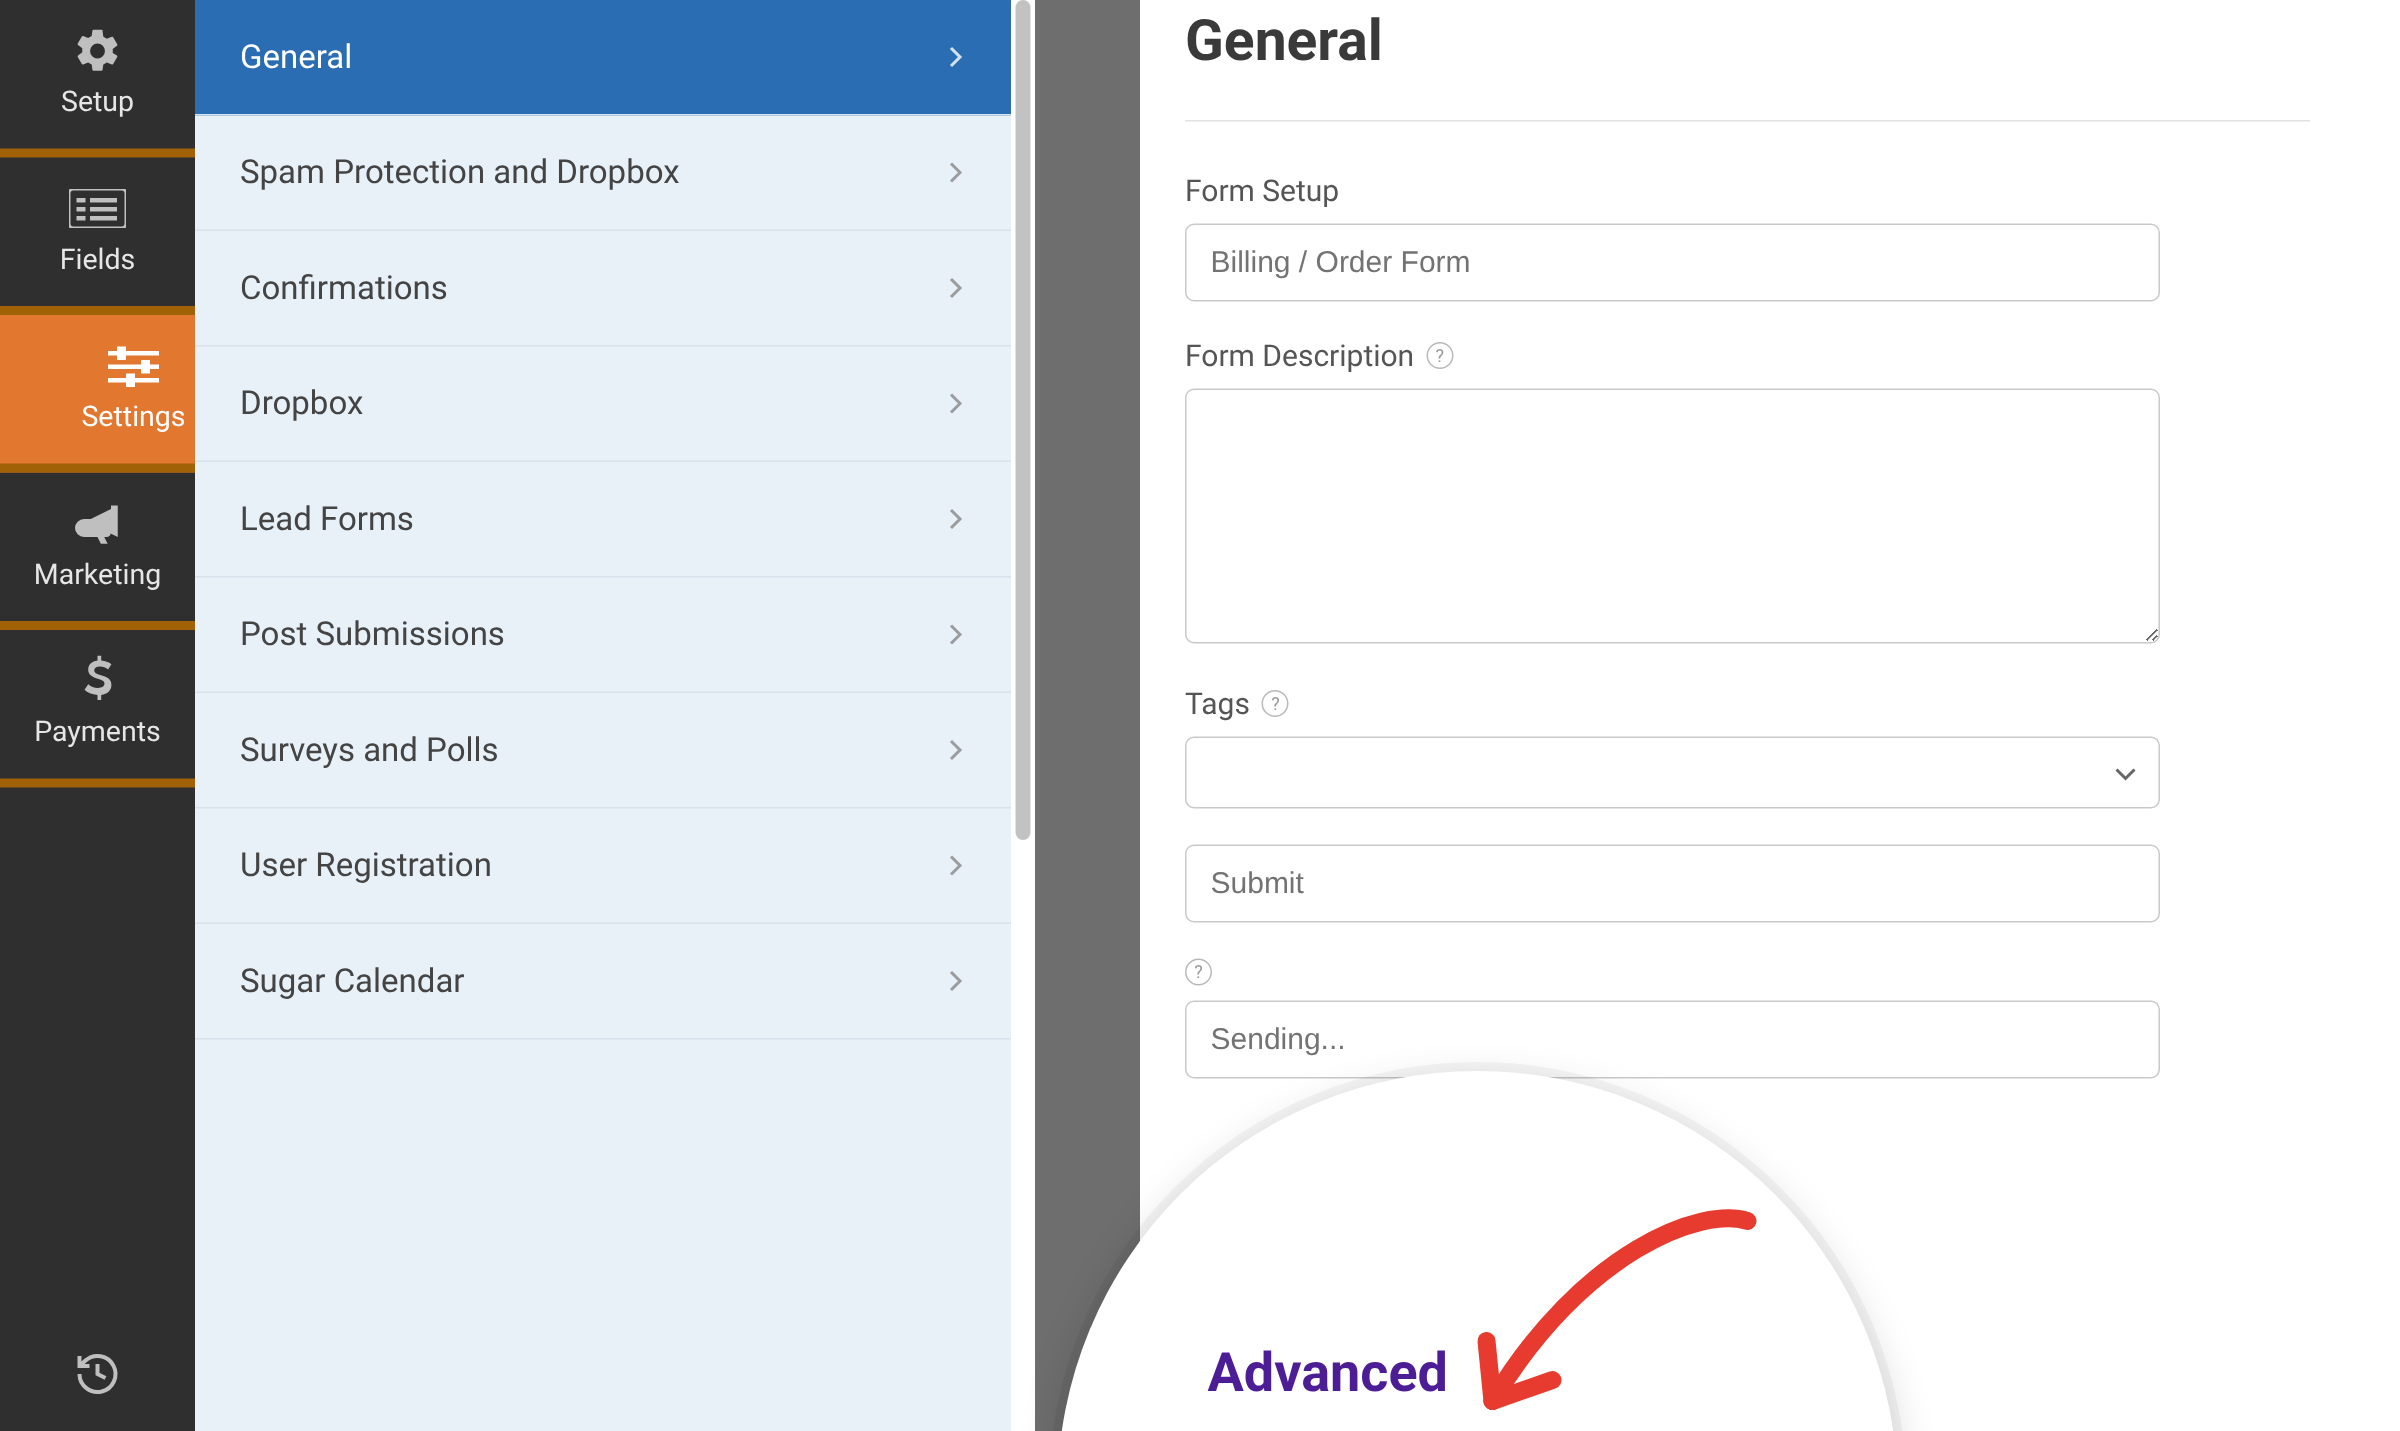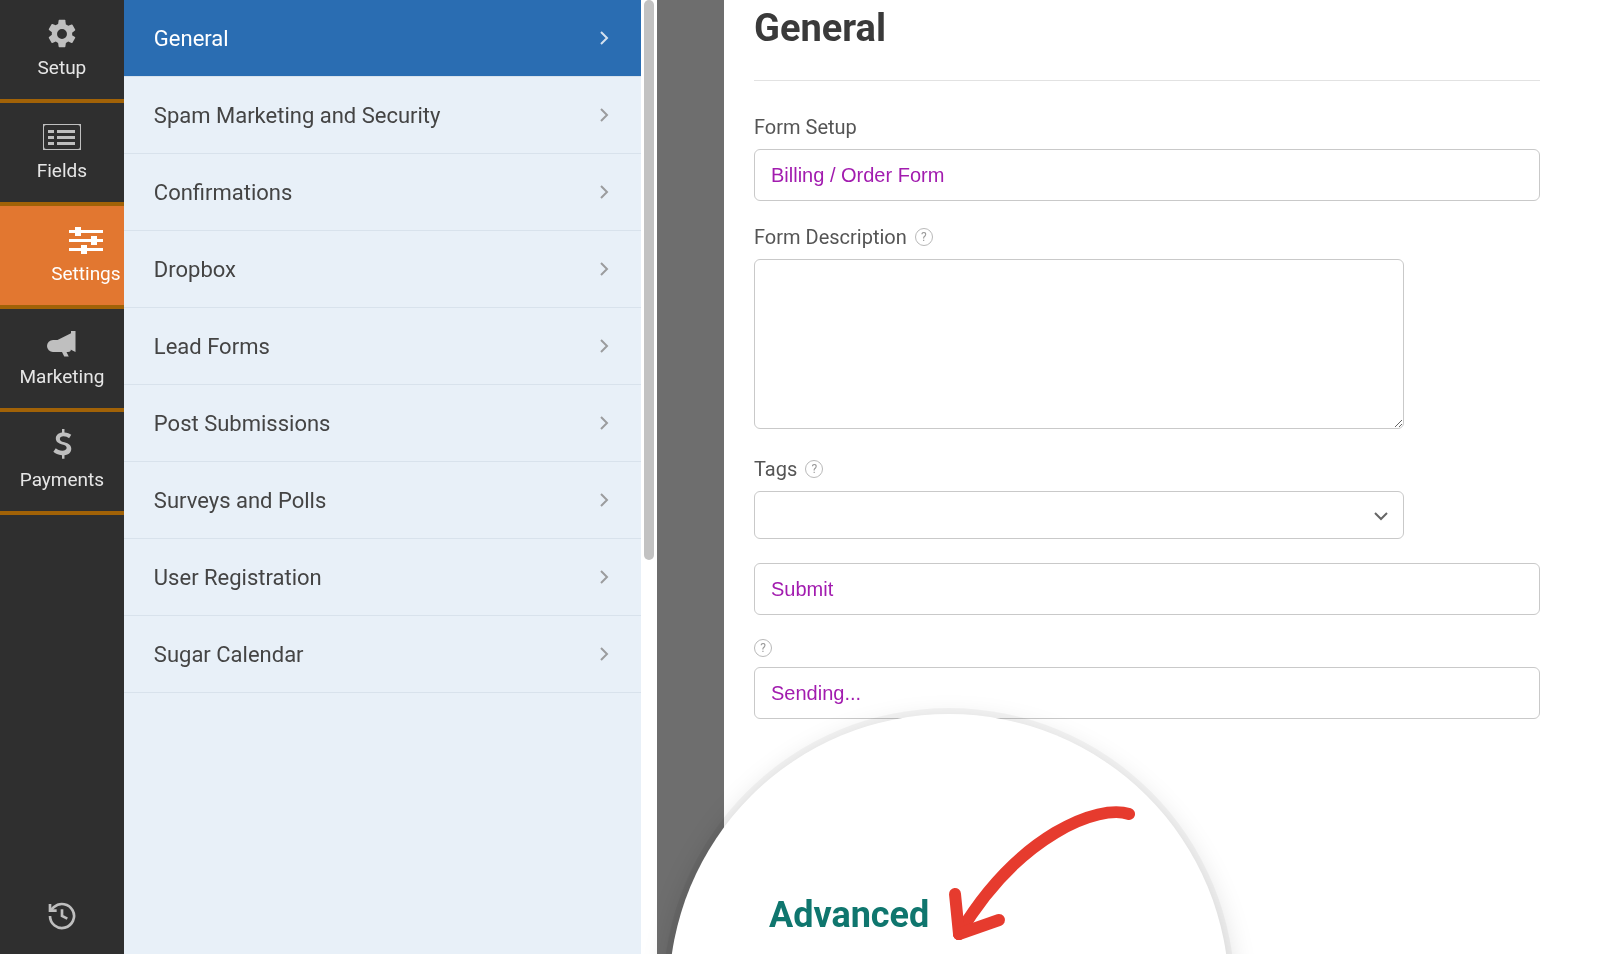--- a/index.html
+++ b/index.html
@@ -1,20 +1,20 @@
 <!DOCTYPE html>
 <html><head>
   <meta charset="utf-8">
   <style>
     * { margin: 0; padding: 0; box-sizing: border-box; }
     body { font-family: -apple-system, BlinkMacSystemFont, "Segoe UI", Roboto, Helvetica, Arial, sans-serif; background: #fff; width: 1600px; height: 954px; overflow: hidden; display: flex; }
 
     
     .icon-sidebar { width: 130px; background: #2f2f2f; display: flex; flex-direction: column; color: #e6e6e6; }
-    .icon-sidebar .item { display: flex; flex-direction: column; align-items: center; justify-content: center; padding: 18px 0 20px; cursor: pointer; border-bottom: 4px solid #a16207; }
+    .icon-sidebar .item { display: flex; flex-direction: column; align-items: center; justify-content: center; padding: 18px 0 20px; cursor: pointer; border-bottom: 6px solid #a16207; }
     .icon-sidebar .item.active { background: #e27730; color: #fff; padding-left: 48px; }
     .icon-sidebar .item .icon { width: 40px; height: 32px; display: flex; align-items: center; justify-content: center; }
     .icon-sidebar .item .label { font-size: 19px; margin-top: 6px; }
     .icon-sidebar .spacer { flex: 1 1 auto; }
     .icon-sidebar .history-item { display: flex; align-items: center; justify-content: center; padding: 18px 0; cursor: pointer; }
 
     
     .submenu-wrap { width: 560px; display:flex; }
     .submenu { flex: 1 1 auto; background: #e8f0f8; position: relative; }
     .submenu .row { display:flex; align-items:center; justify-content:space-between; height: 77px; padding: 0 30px 0 30px; border-bottom: 1px solid #d8e2ec; font-size: 22px; color: #444; cursor:pointer; }
@@ -26,28 +26,28 @@
 
     
     .divider { width: 70px; background: #6e6e6e; }
 
     
     .main { flex: 1 1 auto; background: #fff; padding: 0 60px 0 30px; position: relative; }
     .main h1.page-title { font-size: 38px; font-weight: 700; color: #3a3a3a; margin: 6px 0 30px 0; }
     .hr { height: 1px; background: #e2e2e2; margin-bottom: 34px; }
     .field { margin-bottom: 24px; }
     .field-label { font-size: 20px; color: #555; display:flex; align-items:center; gap:8px; margin-bottom: 10px; }
-    .input { width: 786px; height: 52px; border: 1px solid #c9c9c9; border-radius: 6px; font-size: 20px; padding: 0 16px; color:#a21caf; }
+    .input { width: 650px; height: 52px; border: 1px solid #c9c9c9; border-radius: 6px; font-size: 20px; padding: 0 16px; color:#737373; }
     .textarea { width: 650px; height: 170px; border: 1px solid #c9c9c9; border-radius: 6px; font-size: 20px; padding: 10px 16px; resize: both; color:#444; }
     .select-wrap { width: 650px; height: 48px; border: 1px solid #c9c9c9; border-radius: 6px; display:flex; align-items:center; justify-content:flex-end; padding: 0 14px; }
     .help-icon { display:inline-flex; width:18px; height:18px; border:1px solid #b9b9b9; border-radius:50%; align-items:center; justify-content:center; font-size:12px; color:#999; }
 
     .advanced-wrap { position:absolute; left: -55px; bottom: -220px; width: 860px; height: 460px; }
     .advanced-circle { width: 560px; height: 560px; border-radius: 50%; background: #fff; box-shadow: 0 0 0 6px rgba(0,0,0,0.04), 0 10px 30px rgba(0,0,0,0.18); position:absolute; left:0; top:0; }
-    .adv-title { position:absolute; left: 100px; top: 180px; font-size: 36px; font-weight: 700; color: #0f766e; }
+    .adv-title { position:absolute; left: 100px; top: 180px; font-size: 36px; font-weight: 700; color: #4c1d95; }
     .arrow-svg { position:absolute; left: 230px; top: 80px; }
   </style>
 </head>
 <body>
 
 <div class="icon-sidebar">
   <div class="item">
     <span class="icon">
       <svg width="34" height="34" viewBox="0 0 24 24" fill="#bfbfbf">
           <path d="M19.14,12.94a7.14,7.14,0,0,0,.05-.94,7.14,7.14,0,0,0-.05-.94l2.03-1.58a.5.5,0,0,0,.12-.64l-1.92-3.32a.5.5,0,0,0-.61-.22l-2.39.96a7.03,7.03,0,0,0-1.62-.94l-.36-2.54A.5.5,0,0,0,13.9,2h-3.8a.5.5,0,0,0-.49.42L9.25,4.96a7.03,7.03,0,0,0-1.62.94l-2.39-.96a.5.5,0,0,0-.61.22L2.71,8.48a.5.5,0,0,0,.12.64l2.03,1.58a7.14,7.14,0,0,0-.05.94,7.14,7.14,0,0,0,.05.94L2.83,14.16a.5.5,0,0,0-.12.64l1.92,3.32a.5.5,0,0,0,.61.22l2.39-.96a7.03,7.03,0,0,0,1.62.94l.36,2.54a.5.5,0,0,0,.49.42h3.8a.5.5,0,0,0,.49-.42l.36-2.54a7.03,7.03,0,0,0,1.62-.94l2.39.96a.5.5,0,0,0,.61-.22l1.92-3.32a.5.5,0,0,0-.12-.64ZM12,15.5A3.5,3.5,0,1,1,15.5,12,3.5,3.5,0,0,1,12,15.5Z"></path>
@@ -120,21 +120,21 @@
   <div class="submenu">
     <div class="row active">
       <span>General</span>
       <span class="chev">
         <svg width="10" height="16" viewBox="0 0 10 16">
             <path d="M2 2l6 6-6 6" fill="none" stroke="#fff" stroke-width="2"></path>
           </svg>
       </span>
     </div>
     <div class="row">
-      <span>Spam Marketing and Security</span>
+      <span>Spam Protection and Dropbox</span>
       <span class="chev">
           <svg width="10" height="16" viewBox="0 0 10 16">
             <path d="M2 2l6 6-6 6" fill="none" stroke="#888" stroke-width="2"></path>
           </svg>
         </span>
     </div>
     <div class="row">
       <span>Confirmations</span>
       <span class="chev">
           <svg width="10" height="16" viewBox="0 0 10 16">

